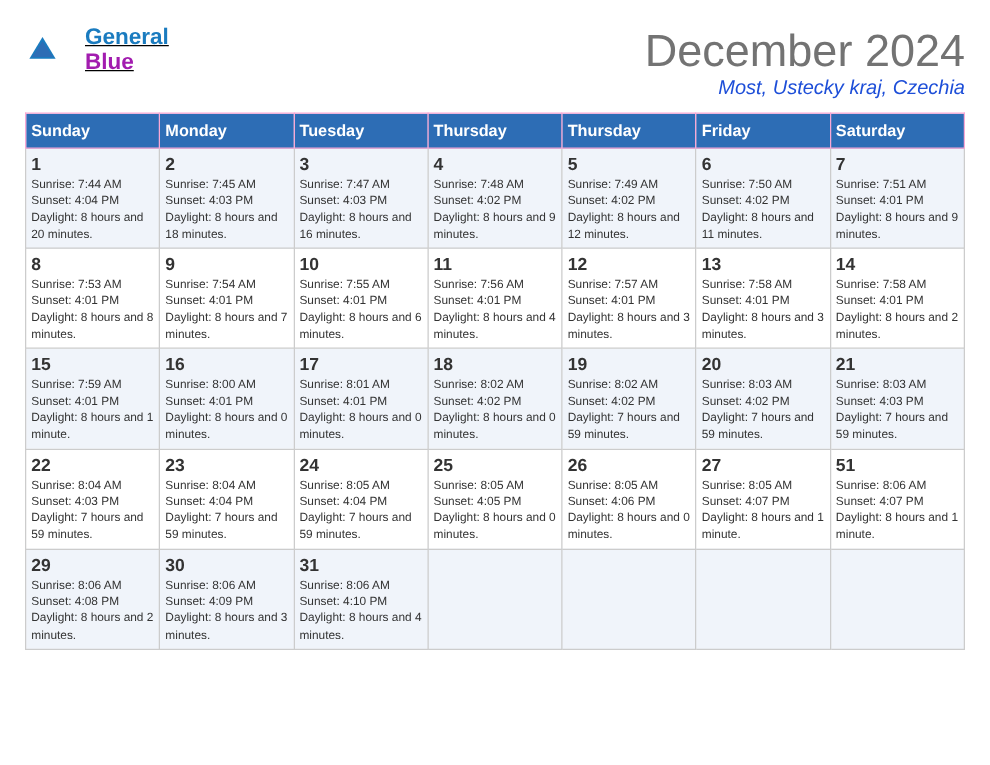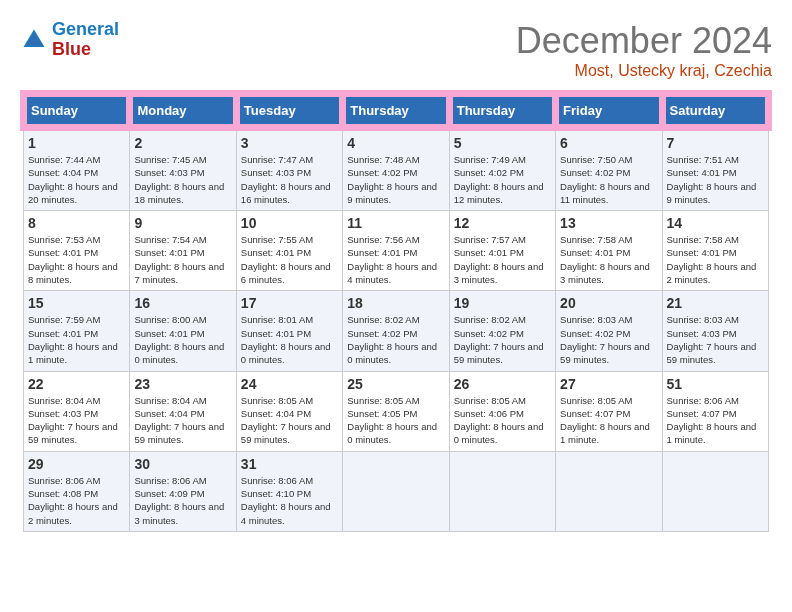--- a/index.html
+++ b/index.html
@@ -12,21 +12,22 @@
     }
     .header {
       display: flex;
       justify-content: space-between;
       align-items: flex-start;
       margin-bottom: 10px;
     }
     .logo {
       display: flex;
       align-items: center;
-      gap: 4px;
+      gap: 20px;
+      text-decoration: underline;
     }
     .logo-text {
       font-size: 18px;
       font-weight: bold;
       color: #333;
       line-height: 1.1;
     }
     .logo-text span {
       color: #1a7bbf;
     }
@@ -37,37 +38,38 @@
     .title-block {
       text-align: right;
     }
     .month-title {
       font-size: 36px;
       font-weight: normal;
       color: #737373;
     }
     .location {
       font-size: 16px;
-      color: #c2410c;
+      color: #1d4ed8;
+      font-style: italic;
     }
     table {
       width: 100%;
       border-collapse: collapse;
       table-layout: fixed;
     }
     thead tr {
       background-color: #2d6db5;
       color: white;
     }
     thead th {
       padding: 6px 4px;
       font-size: 13px;
       font-weight: bold;
       text-align: left;
-      border: 7px solid #f9a8d4;
+      border: 1px solid #f9a8d4;
     }
     tbody tr {
       vertical-align: top;
     }
     tbody tr:nth-child(odd) {
       background-color: #f0f4fa;
     }
     tbody tr:nth-child(even) {
       background-color: #ffffff;
     }
@@ -97,21 +99,21 @@
 <body>
 
 <div class="header">
   <div class="logo">
     <svg class="logo-icon" viewBox="0 0 40 40">
       <polygon points="20,5 35,30 5,30" fill="#1a7bbf"></polygon>
       <polygon points="20,10 32,28 8,28" fill="#2d6db5"></polygon>
     </svg>
     <div class="logo-text">
       <div><span>General</span></div>
-      <div><span style="color:#b91c1c;font-weight:bold;">Blue</span></div>
+      <div><span style="color:#a21caf;font-weight:bold;">Blue</span></div>
     </div>
   </div>
   <div class="title-block">
     <div class="month-title">December 2024</div>
     <div class="location">Most, Ustecky kraj, Czechia</div>
   </div>
 </div>
 
 <table>
   <thead>

